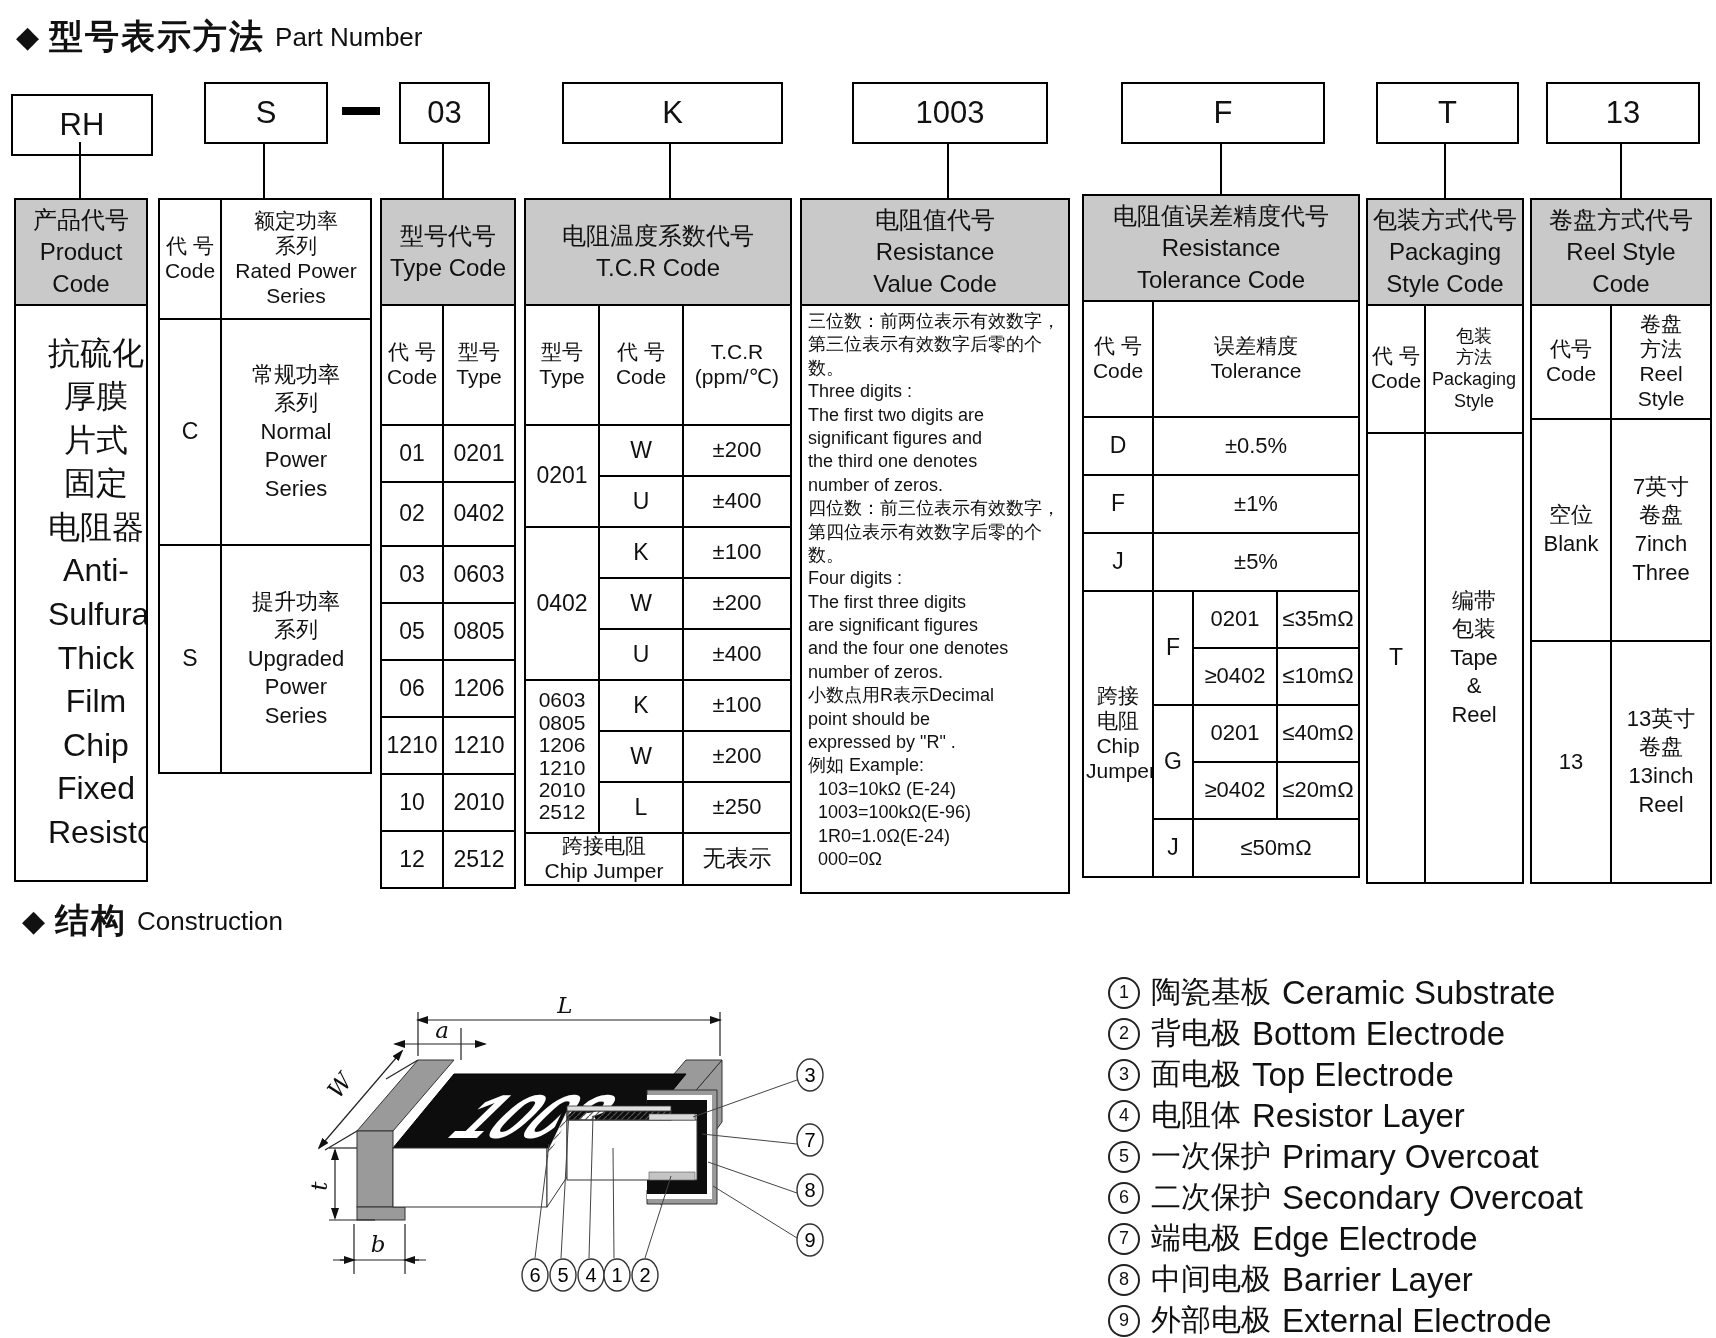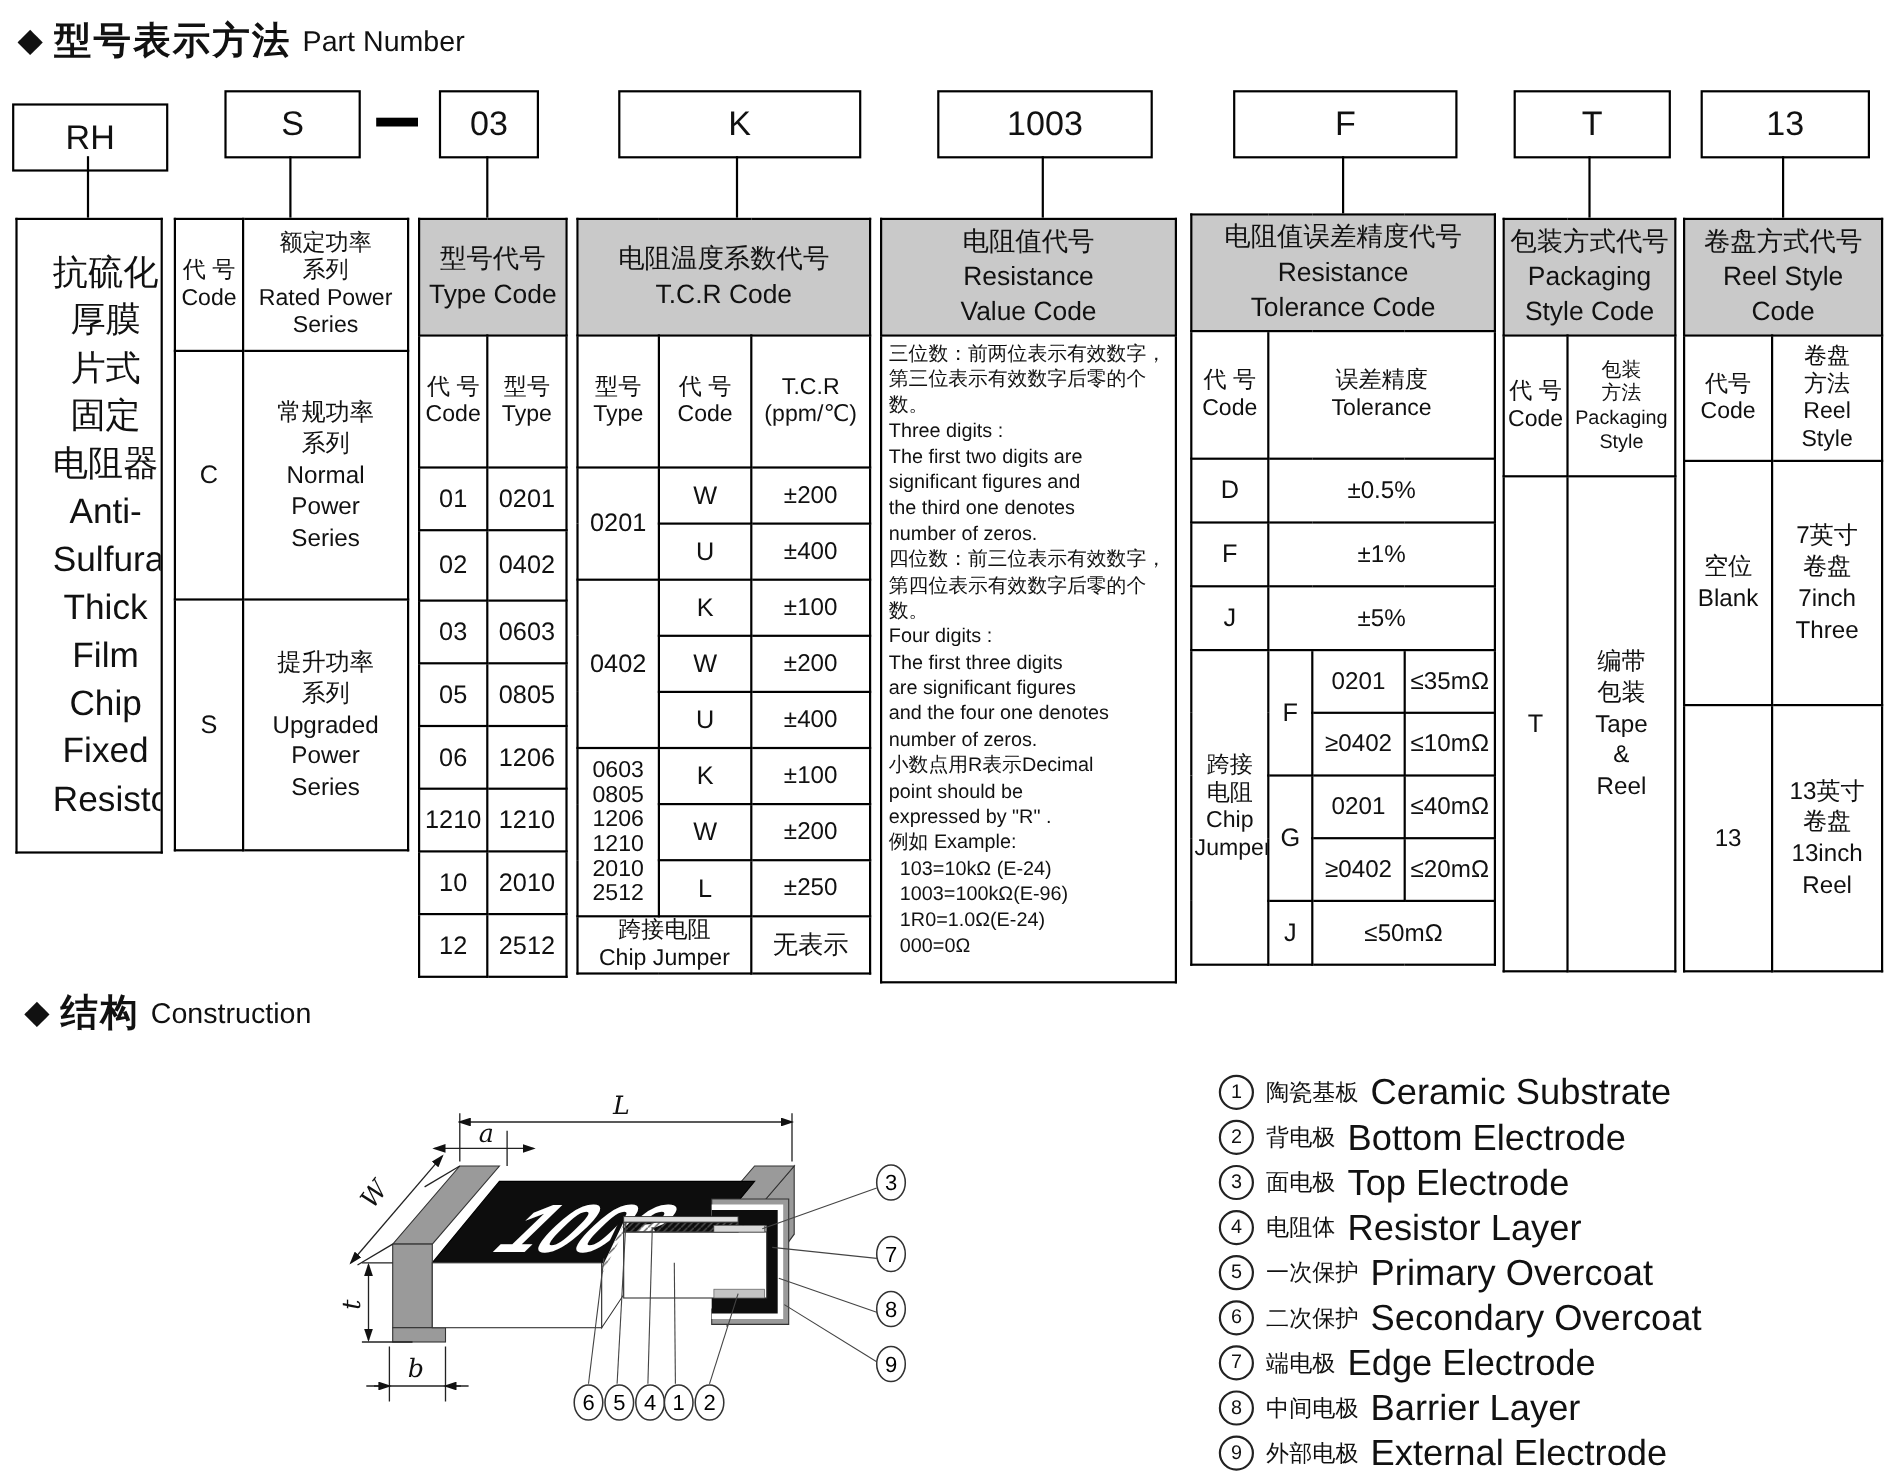--- a/index.html
+++ b/index.html
@@ -22,21 +22,21 @@
   .col td.sub-sm{font-size:18px;line-height:1.2;}
   .col td.body1{font-size:32px;line-height:1.36;padding-left:32px;}
   .col td.ser{font-size:22px;line-height:1.3;}
   .col td.tight{font-size:21px;line-height:1.07;padding:0;}
   .col td.txt{white-space:pre-wrap;text-align:left;vertical-align:top;font-size:18px;line-height:1.3;padding:4px 6px;}
   .col td.val{font-size:22px;}
   
   .legend{position:absolute;left:1108px;top:972px;width:600px;}
   .legend-row{height:41px;display:flex;align-items:center;gap:11px;}
   .legend-circle{width:28px;height:28px;border:2px solid #222;border-radius:50%;display:flex;align-items:center;justify-content:center;font-size:18px;flex:0 0 auto;}
-  .legend-zh{font-size:21px;}
+  .legend-zh{font-size:30px;}
   .legend-en{font-size:33px;}
   svg text{font-family:"Liberation Sans","DejaVu Sans",sans-serif;}
   .dimlbl{font-family:"DejaVu Serif","Liberation Serif",serif;font-style:italic;font-size:23px;fill:#111;}
 </style>
 </head>
 <body>
 
 <div class="sec-title" style="left:16px;top:14px;">
   <span class="diamond">◆</span>
   <span class="zh">型号表示方法</span>
@@ -57,20 +57,25 @@
 <div class="pn-line" style="left:263px;"></div>
 <div class="pn-line" style="left:442px;"></div>
 <div class="pn-line" style="left:669px;"></div>
 <div class="pn-line" style="left:947px;"></div>
 <div class="pn-line" style="left:1220px;"></div>
 <div class="pn-line" style="left:1444px;"></div>
 <div class="pn-line" style="left:1620px;"></div>
 
 <table class="col" style="left:14px;top:198px;width:134px;">
   <tbody>
+      <tr>
+        <td class="hd" style="height:104px;">产品代号
+Product
+Code</td>
+      </tr>
   <tr>
         <td class="body1" style="height:574px;">抗硫化
 厚膜
 片式
 固定
 电阻器
 Anti-
 Sulfurated
 Thick
 Film

